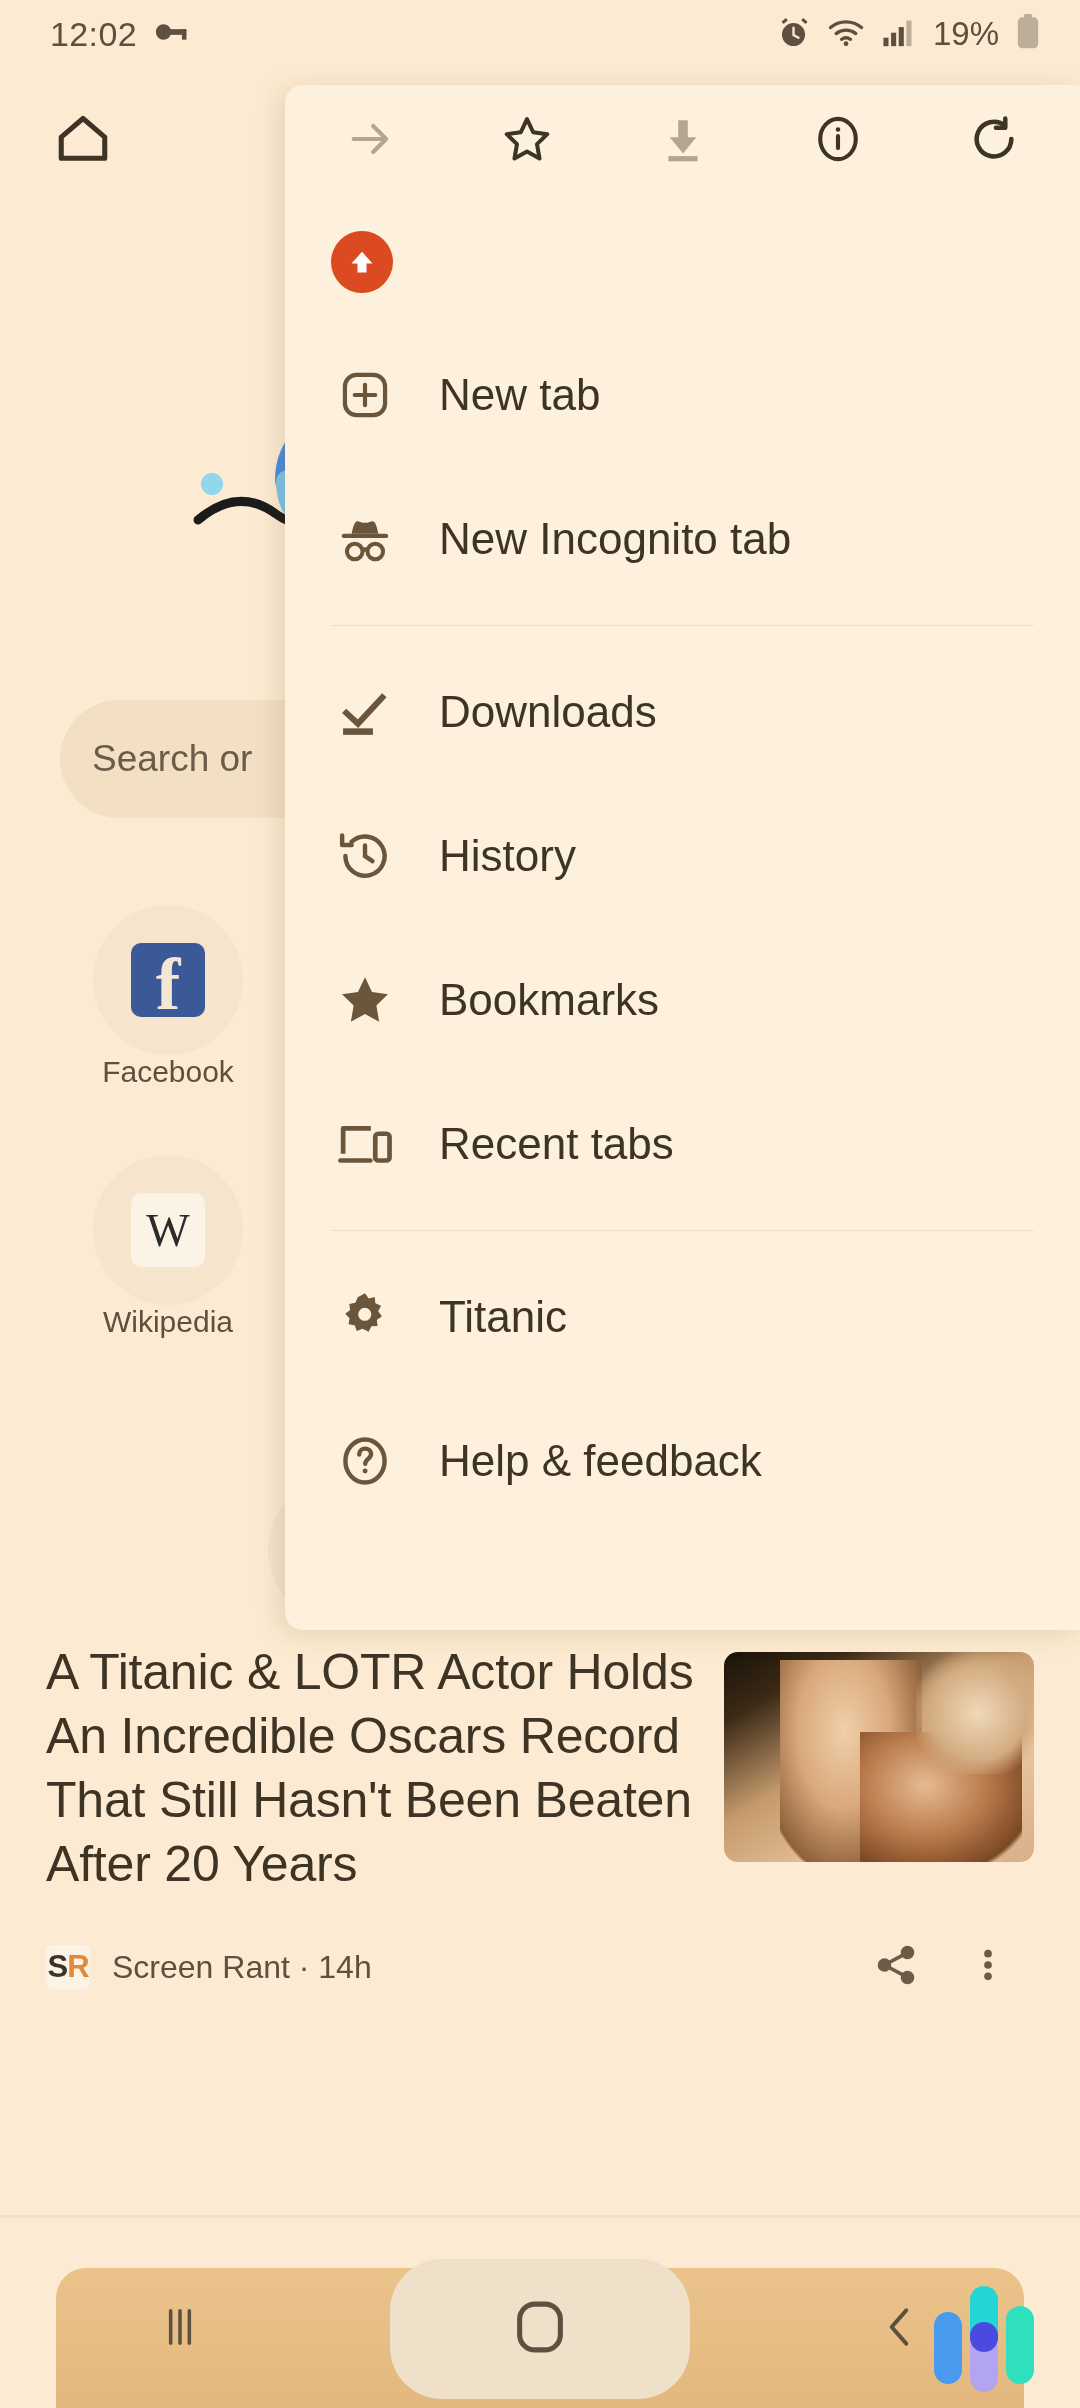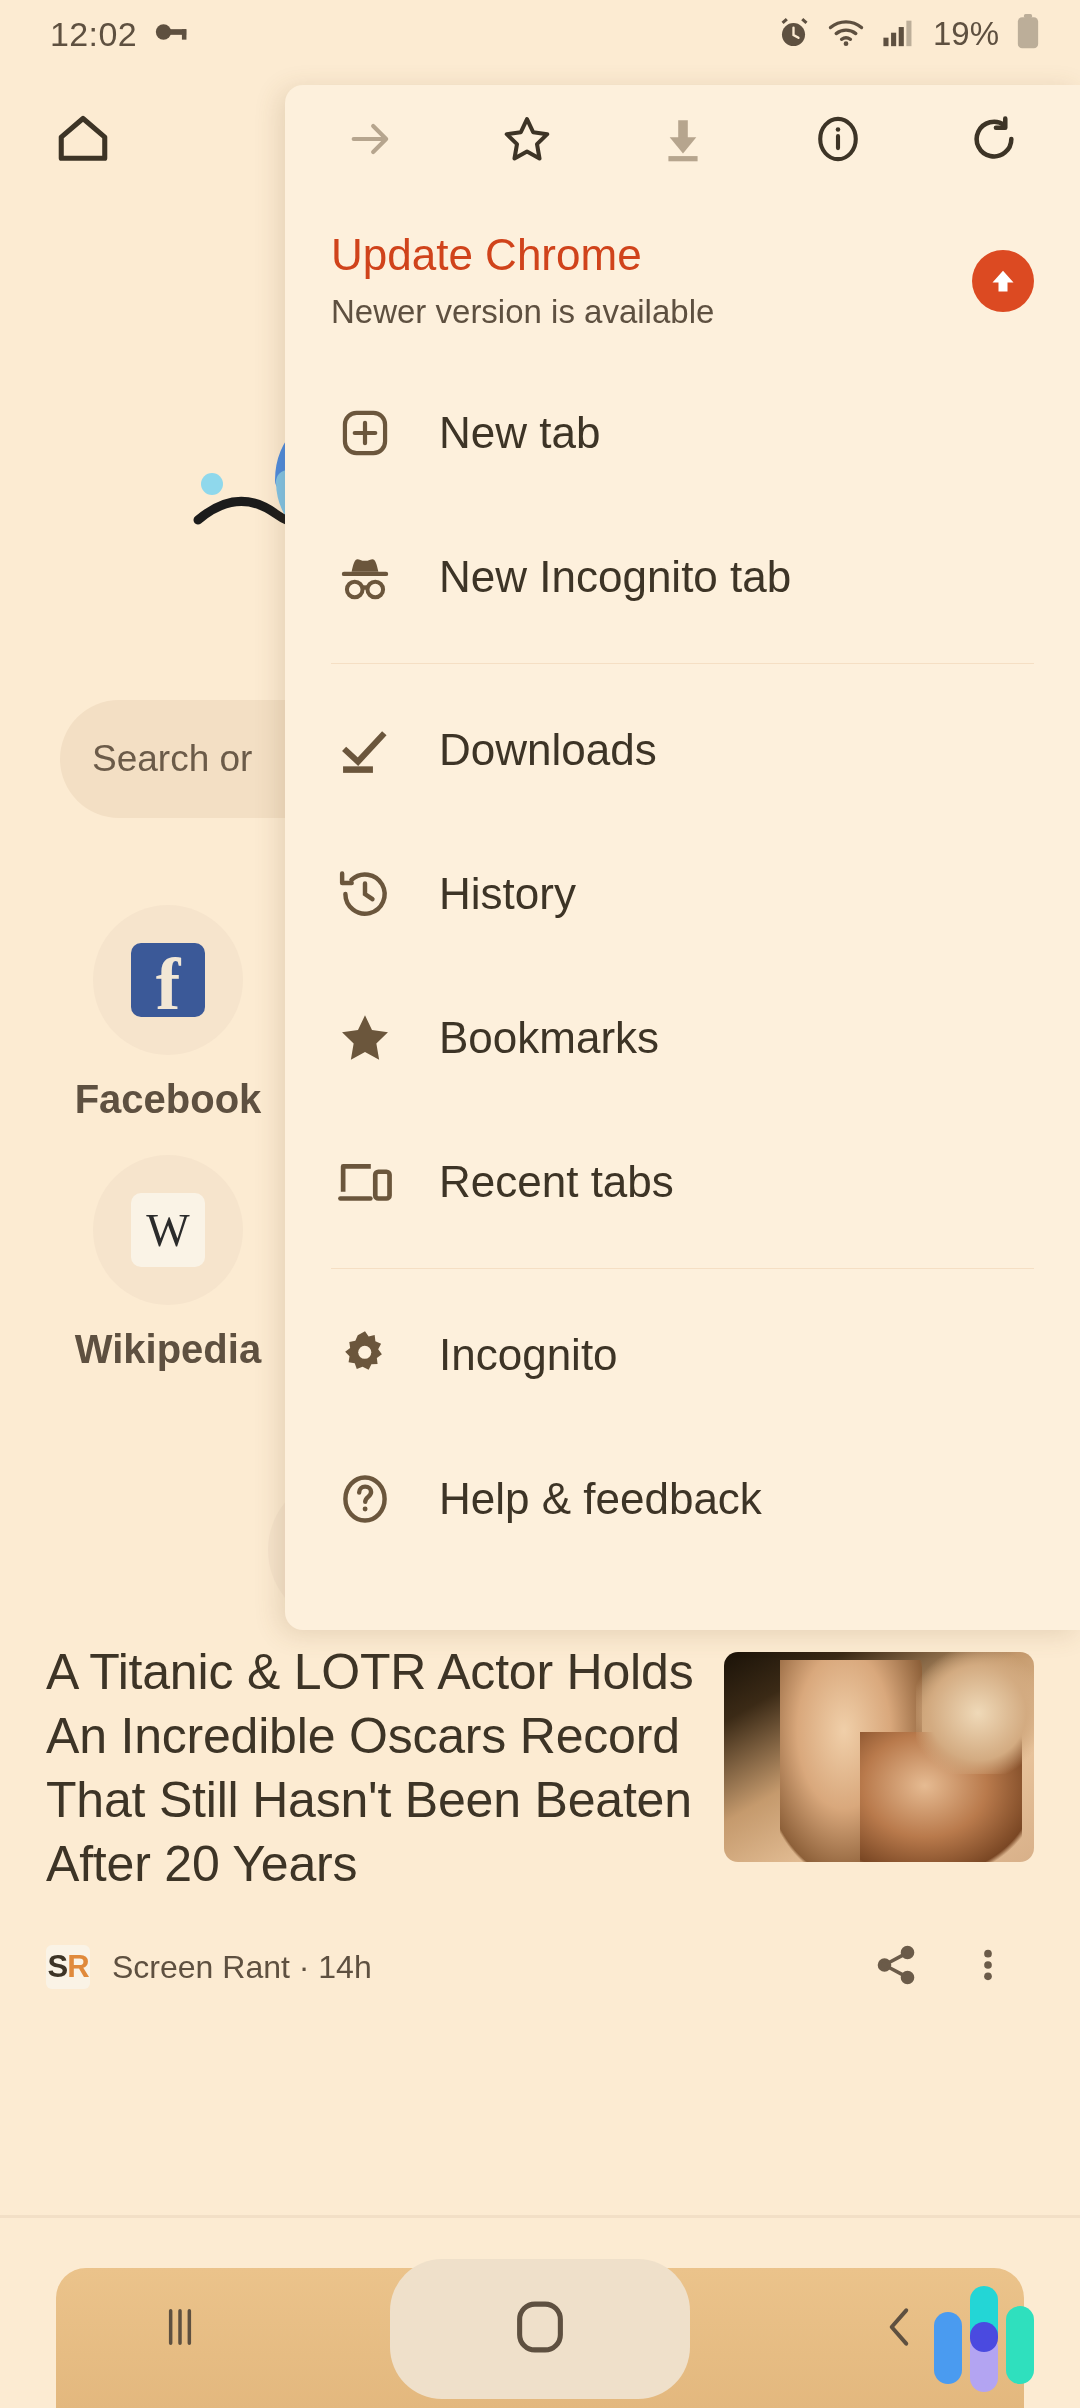--- a/index.html
+++ b/index.html
@@ -40,22 +40,22 @@
   .search-pill span{ font-size:37px; color:#6B5B49; }
 
   .tiles{ position:absolute; left:0; top:905px; width:1080px; }
   .tile{ position:absolute; width:300px; text-align:center; }
   .tile .disc{
     width:150px; height:150px; border-radius:50%;
     background:#F6E4CC; margin:0 auto;
     display:flex; align-items:center; justify-content:center;
   }
   .tile .cap{
-    margin-top:22px; font-size:40px; color:#5E5040;
-    white-space:nowrap; overflow:hidden;font-weight:bold;
+    font-size:30px; color:#5E5040;
+    white-space:nowrap; overflow:hidden;
   }
   .fav-fb{
     width:74px; height:74px; border-radius:10px; background:#3B5998;
     display:flex; align-items:flex-end; justify-content:center;
     font-family:"Liberation Serif", serif; font-size:74px; font-weight:bold;
     color:#F2E7D5; line-height:.86; overflow:hidden;
   }
   .fav-wiki{
     width:74px; height:74px; border-radius:10px; background:#FAF3E6;
     display:flex; align-items:center; justify-content:center;
@@ -330,24 +330,20 @@
       <span>
         <svg width="52" height="52" viewBox="0 0 24 24" fill="none" stroke="#3D3426" stroke-width="2.1" stroke-linecap="round">
           <path d="M20 12a8 8 0 1 1-3.1-6.3"></path>
           <path d="M17.2 2.6v4.2h-4.3" stroke-linejoin="round"></path>
         </svg>
       </span>
     </div>
   </div>
 
   <div class="update-row">
-    <div class="update-texts">
-      <div class="update-title">Update Chrome</div>
-      <div class="update-sub">Newer version is available</div>
-    </div>
     <div class="update-badge">
       <svg width="36" height="36" viewBox="0 0 24 24" fill="#FFFFFF">
         <path d="M12 5.2 19 13h-4v6h-6v-6H5z"></path>
       </svg>
     </div>
   </div>
 
   <div class="mi">
     <div class="mi-ico">
       <svg width="56" height="56" viewBox="0 0 24 24" fill="none" stroke="#6B563C" stroke-width="1.8">
@@ -416,21 +412,21 @@
 
   <div class="sep"></div>
 
   <div class="mi">
     <div class="mi-ico">
       <svg width="58" height="58" viewBox="0 0 24 24" fill="#6B563C">
         <path d="M12 2.2l1.5 2.1 2.5-.55.3 2.55 2.35 1.05-1.2 2.3 1.55 2.05-2.1 1.5.3 2.55-2.55.1-1.15 2.3L11 16.9l-2.4.9-.85-2.4-2.55-.35.4-2.55L3.8 10.7l2.05-1.55L5.5 6.6l2.5-.5L9 3.8z"></path>
         <circle cx="11.9" cy="10.9" r="2.7" fill="#FDF0DC"></circle>
       </svg>
     </div>
-    <div class="mi-lab">Incognito</div>
+    <div class="mi-lab">Titanic</div>
   </div>
 
   <div class="mi">
     <div class="mi-ico">
       <svg width="56" height="56" viewBox="0 0 24 24" fill="none" stroke="#6B563C" stroke-width="1.9">
         <ellipse cx="12" cy="12" rx="8.4" ry="9.2"></ellipse>
         <path d="M9.5 9.2c0-1.5 1.15-2.5 2.55-2.5 1.45 0 2.55 1 2.55 2.35 0 2.05-2.5 2.05-2.5 4.15" stroke-linecap="round"></path>
         <circle cx="12.05" cy="16.3" r="1.05" fill="#6B563C" stroke="none"></circle>
       </svg>
     </div>

